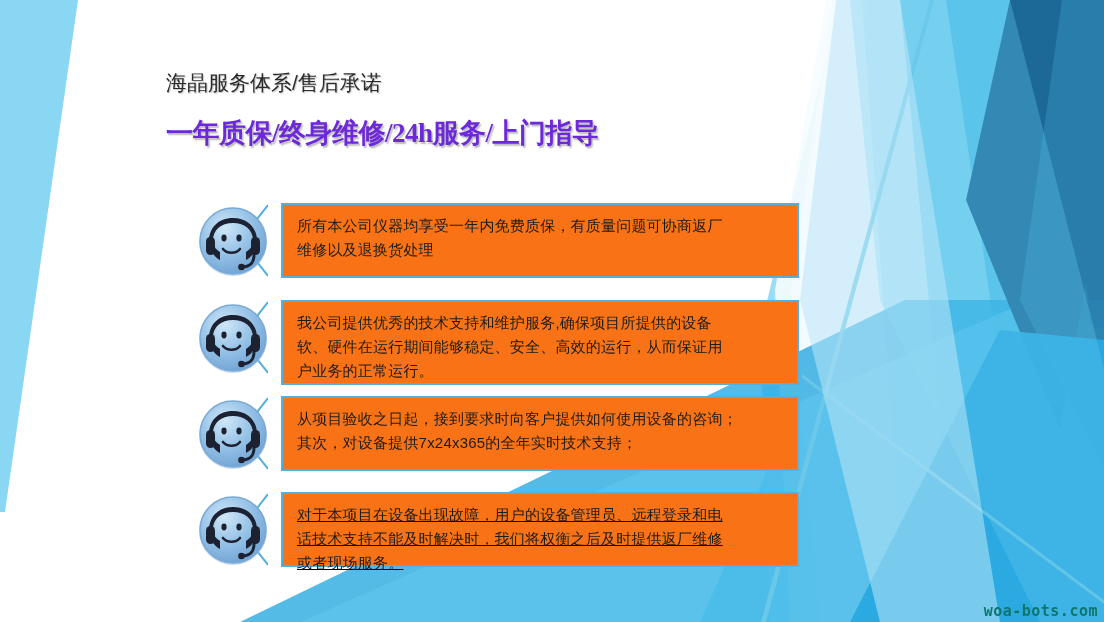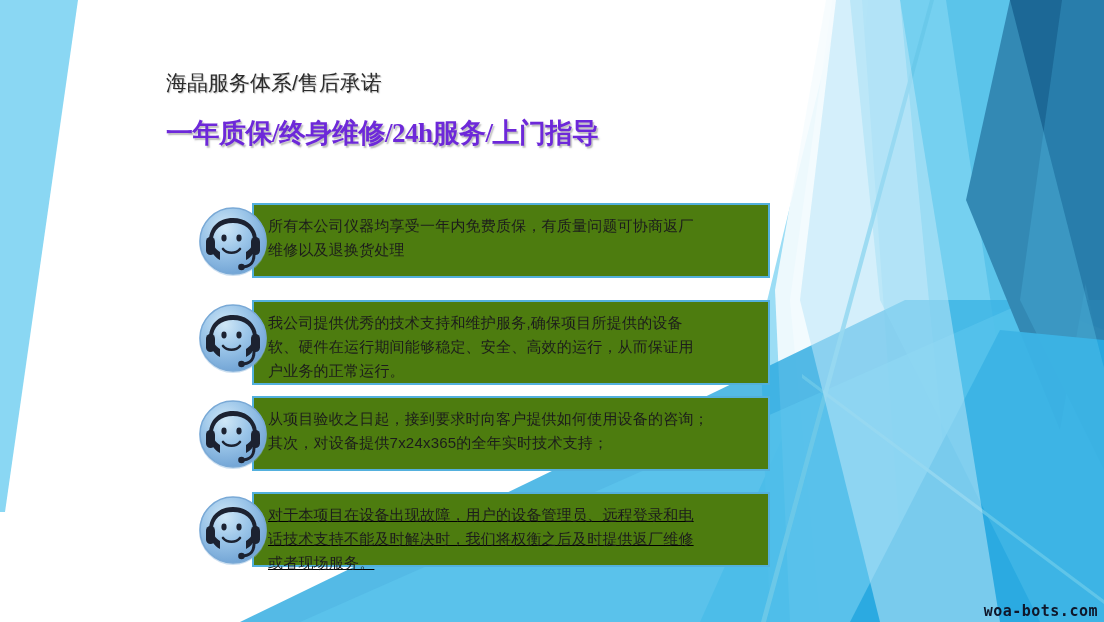--- a/index.html
+++ b/index.html
@@ -70,23 +70,23 @@
     left: 196px;
   }
   .avatar {
     position: absolute;
     left: 0;
     width: 74px; height: 74px;
     z-index: 3;
   }
   .callout {
     position: absolute;
-    left: 56px;
+    left: 85px;
     width: 518px;
-    background: #4d7c0f;
+    background: #f97316;
     border: 2px solid #53b0dd;
     z-index: 2;
   }
   .callout-text {
     font-family: "Liberation Sans", "DejaVu Sans", sans-serif;
     font-size: 15px;
     line-height: 24px;
     color: #1c1c1c;
     padding: 9px 12px 8px 14px;
     letter-spacing: 0.2px;
@@ -102,21 +102,21 @@
   
   .watermark {
     position: absolute;
     right: 6px;
     bottom: 2px;
     z-index: 20;
     font-family: "DejaVu Sans Mono", "Liberation Mono", monospace;
     font-size: 15px;
     font-weight: bold;
     letter-spacing: 0.5px;
-    color: #0f172a;
+    color: #0f766e;
   }
 </style>
 </head>
 <body>
 
 <div id="slide">
 
   <svg id="bg-svg" viewBox="0 0 1104 622" preserveAspectRatio="none">
 
     <polygon points="0,0 78,0 5,512 0,512" fill="#8ad7f3"></polygon>

